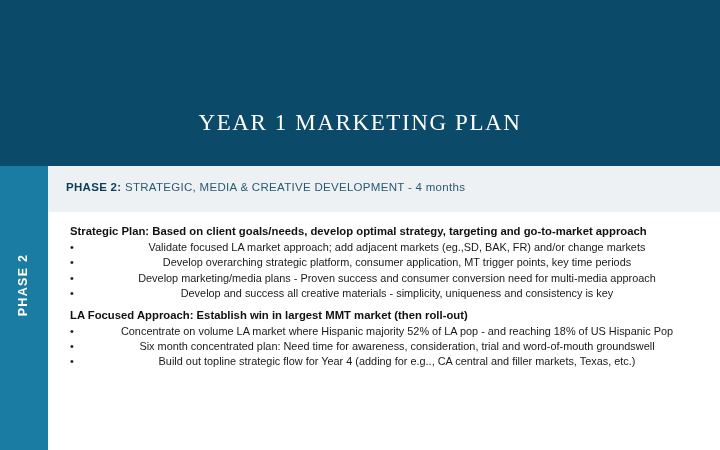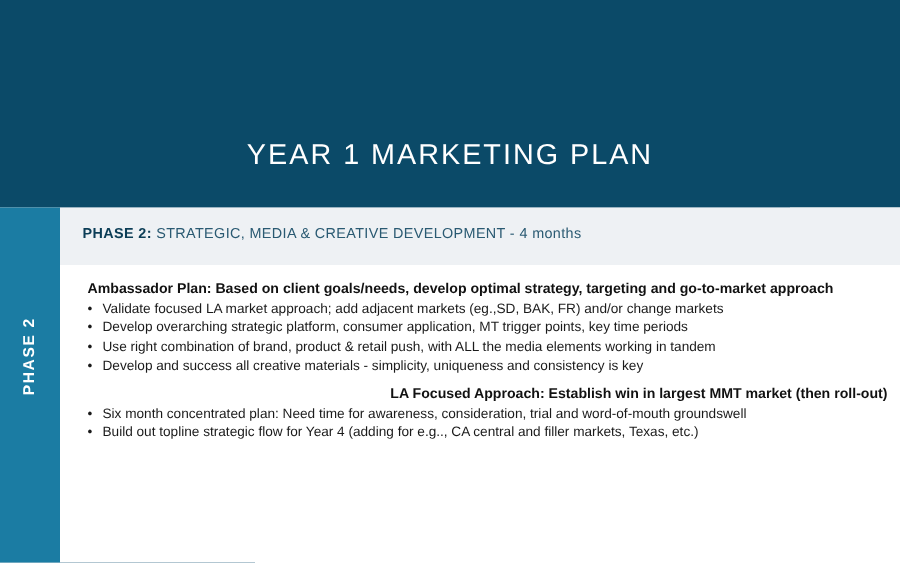--- a/index.html
+++ b/index.html
@@ -20,20 +20,21 @@
     background: #ffffff;
   }
   
   .top-banner {
     position: absolute;
     left: 0;
     top: 0;
     width: 720px;
     height: 166px;
     background: #0b4a68;
+    font-family: Liberation Serif, serif;
   }
   .title {
     position: absolute;
     left: 0;
     top: 110px;
     width: 720px;
     text-align: center;
     color: #ffffff;
     font-size: 23px;
     letter-spacing: 1.6px;
@@ -60,21 +61,21 @@
     letter-spacing: 1.3px;
     transform: rotate(-90deg);
   }
   
   .body-area {
     position: absolute;
     left: 48px;
     top: 166px;
     width: 584px;
     height: 284px;
-    background: #0c4a6e;
+    background: #701a75;
   }
   .phase-header {
     position: absolute;
     left: 0;
     top: 0;
     width: 672px;
     height: 46px;
     background: #eef1f4;
     border-bottom: 1px solid #ffffff;
   }
@@ -105,26 +106,26 @@
   .section-head {
     font-size: 11.3px;
     font-weight: bold;
     color: #111111;
     margin: 0;
     padding: 12px 10px 2px 22px;
     line-height: 14px;
   }
   .section-head.second {
     padding-top: 6px;
-    text-align: right;
   }
   ul.bullets {
     list-style: none;
     margin: 0;
     padding: 0;
+    text-align: center;
   }
   ul.bullets li {
     position: relative;
     font-size: 10.9px;
     color: #1a1a1a;
     line-height: 15.4px;
     padding: 0 8px 0 34px;
     white-space: nowrap;
   }
   ul.bullets li:before {
@@ -152,29 +153,30 @@
   <div class="body-area">
 
     <div class="phase-header">
       <div class="phase-header-text">
         <b>PHASE 2:</b><span class="rest"> STRATEGIC, MEDIA &amp; CREATIVE DEVELOPMENT - 4 months</span>
       </div>
     </div>
 
     <div class="content">
 
-      <div class="section-head">Ambassador Plan: Based on client goals/needs, develop optimal strategy, targeting and go-to-market approach</div>
+      <div class="section-head">Strategic Plan: Based on client goals/needs, develop optimal strategy, targeting and go-to-market approach</div>
       <ul class="bullets">
         <li>Validate focused LA market approach; add adjacent markets (eg.,SD, BAK, FR) and/or change markets</li>
         <li>Develop overarching strategic platform, consumer application, MT trigger points, key time periods</li>
-        <li>Use right combination of brand, product &amp; retail push, with ALL the media elements working in tandem</li>
+        <li>Develop marketing/media plans -  Proven success and consumer conversion need for multi-media approach</li>
         <li>Develop and success all creative materials - simplicity, uniqueness and consistency is key</li>
       </ul>
 
       <div class="section-head second">LA Focused Approach: Establish win in largest MMT market (then roll-out)</div>
       <ul class="bullets">
+        <li>Concentrate on volume LA market where Hispanic majority 52% of LA pop - and reaching 18% of US Hispanic Pop</li>
         <li>Six month concentrated plan: Need time for awareness, consideration, trial and word-of-mouth groundswell</li>
         <li>Build out topline strategic flow for Year 4 (adding for e.g.., CA central and filler markets, Texas, etc.)</li>
       </ul>
 
     </div>
   </div>
 </div>
 
 </body></html>

